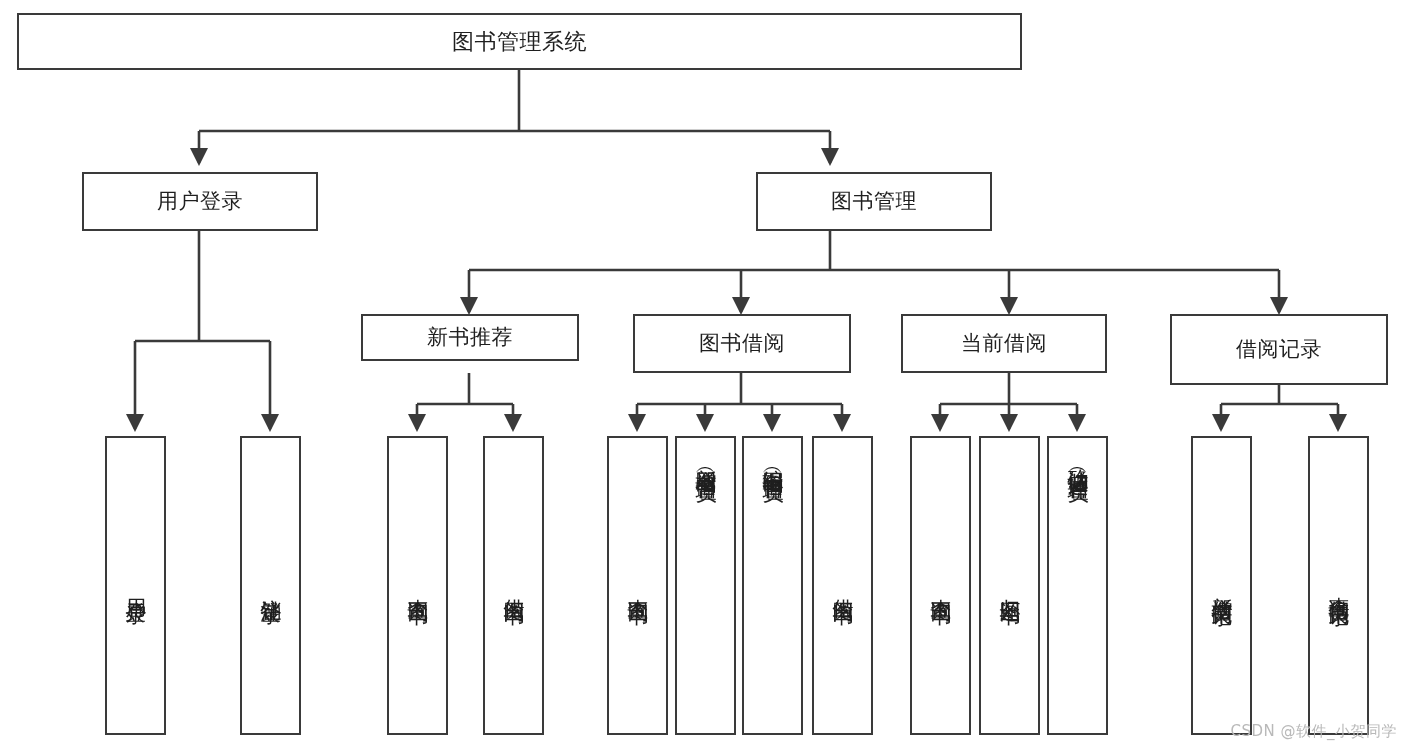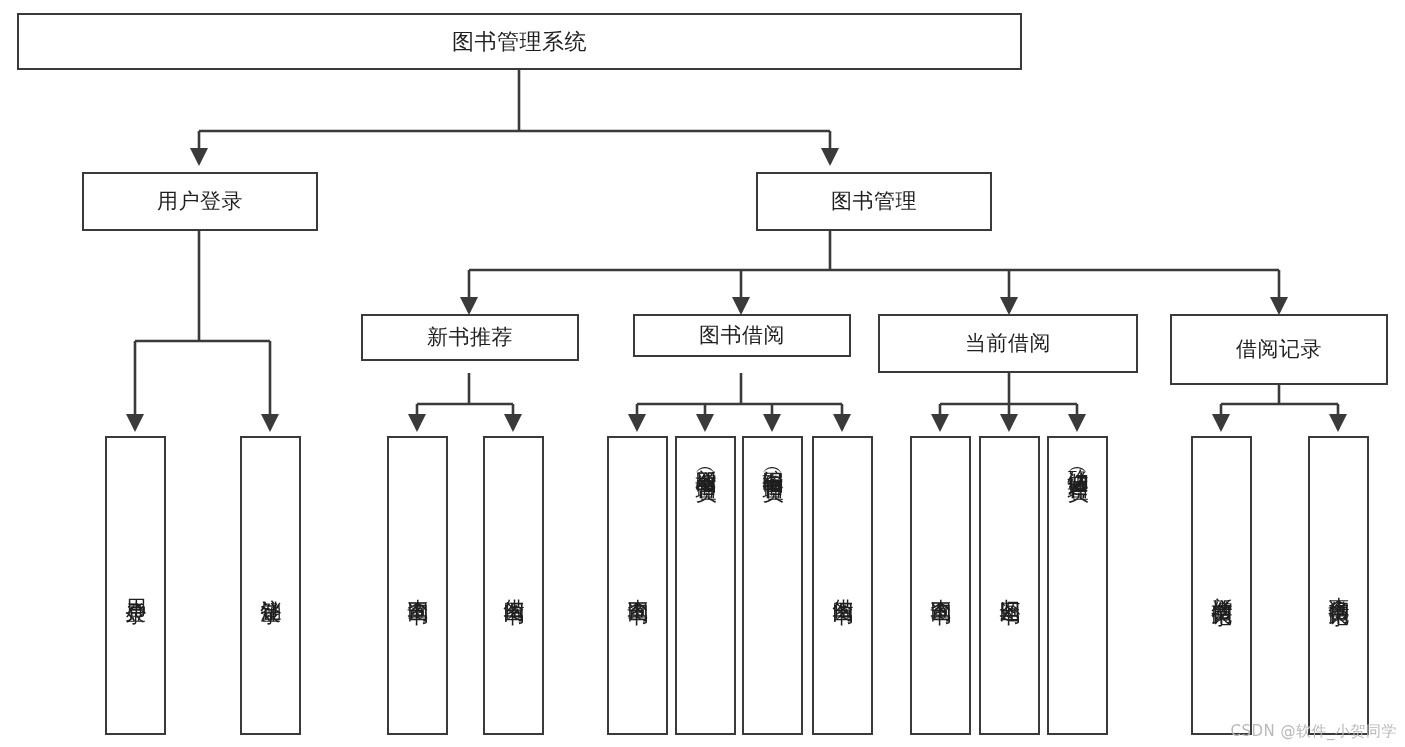--- a/index.html
+++ b/index.html
@@ -133,25 +133,25 @@
   </div>
 
   <div class="node" style="left:712px;top:172px;width:236px;height:59px;margin-left:44px;">
     <span class="lbl">图书管理</span>
   </div>
 
   <div class="node" style="left:361px;top:314px;width:218px;height:47px;">
     <span class="lbl">新书推荐</span>
   </div>
 
-  <div class="node" style="left:633px;top:314px;width:218px;height:43px;">
+  <div class="node" style="left:633px;top:314px;width:218px;height:59px;">
     <span class="lbl">图书借阅</span>
   </div>
 
-  <div class="node" style="left:878px;top:314px;width:260px;height:59px;text-align:right;">
+  <div class="node" style="left:901px;top:314px;width:206px;height:59px;text-align:right;">
     <span class="lbl">当前借阅</span>
   </div>
 
   <div class="node" style="left:1170px;top:314px;width:218px;height:71px;">
     <span class="lbl">借阅记录</span>
   </div>
 
   <div class="node vert mid" style="left:105px;top:436px;width:61px;height:299px;">
     <span class="lbl">用户登录</span>
   </div>

